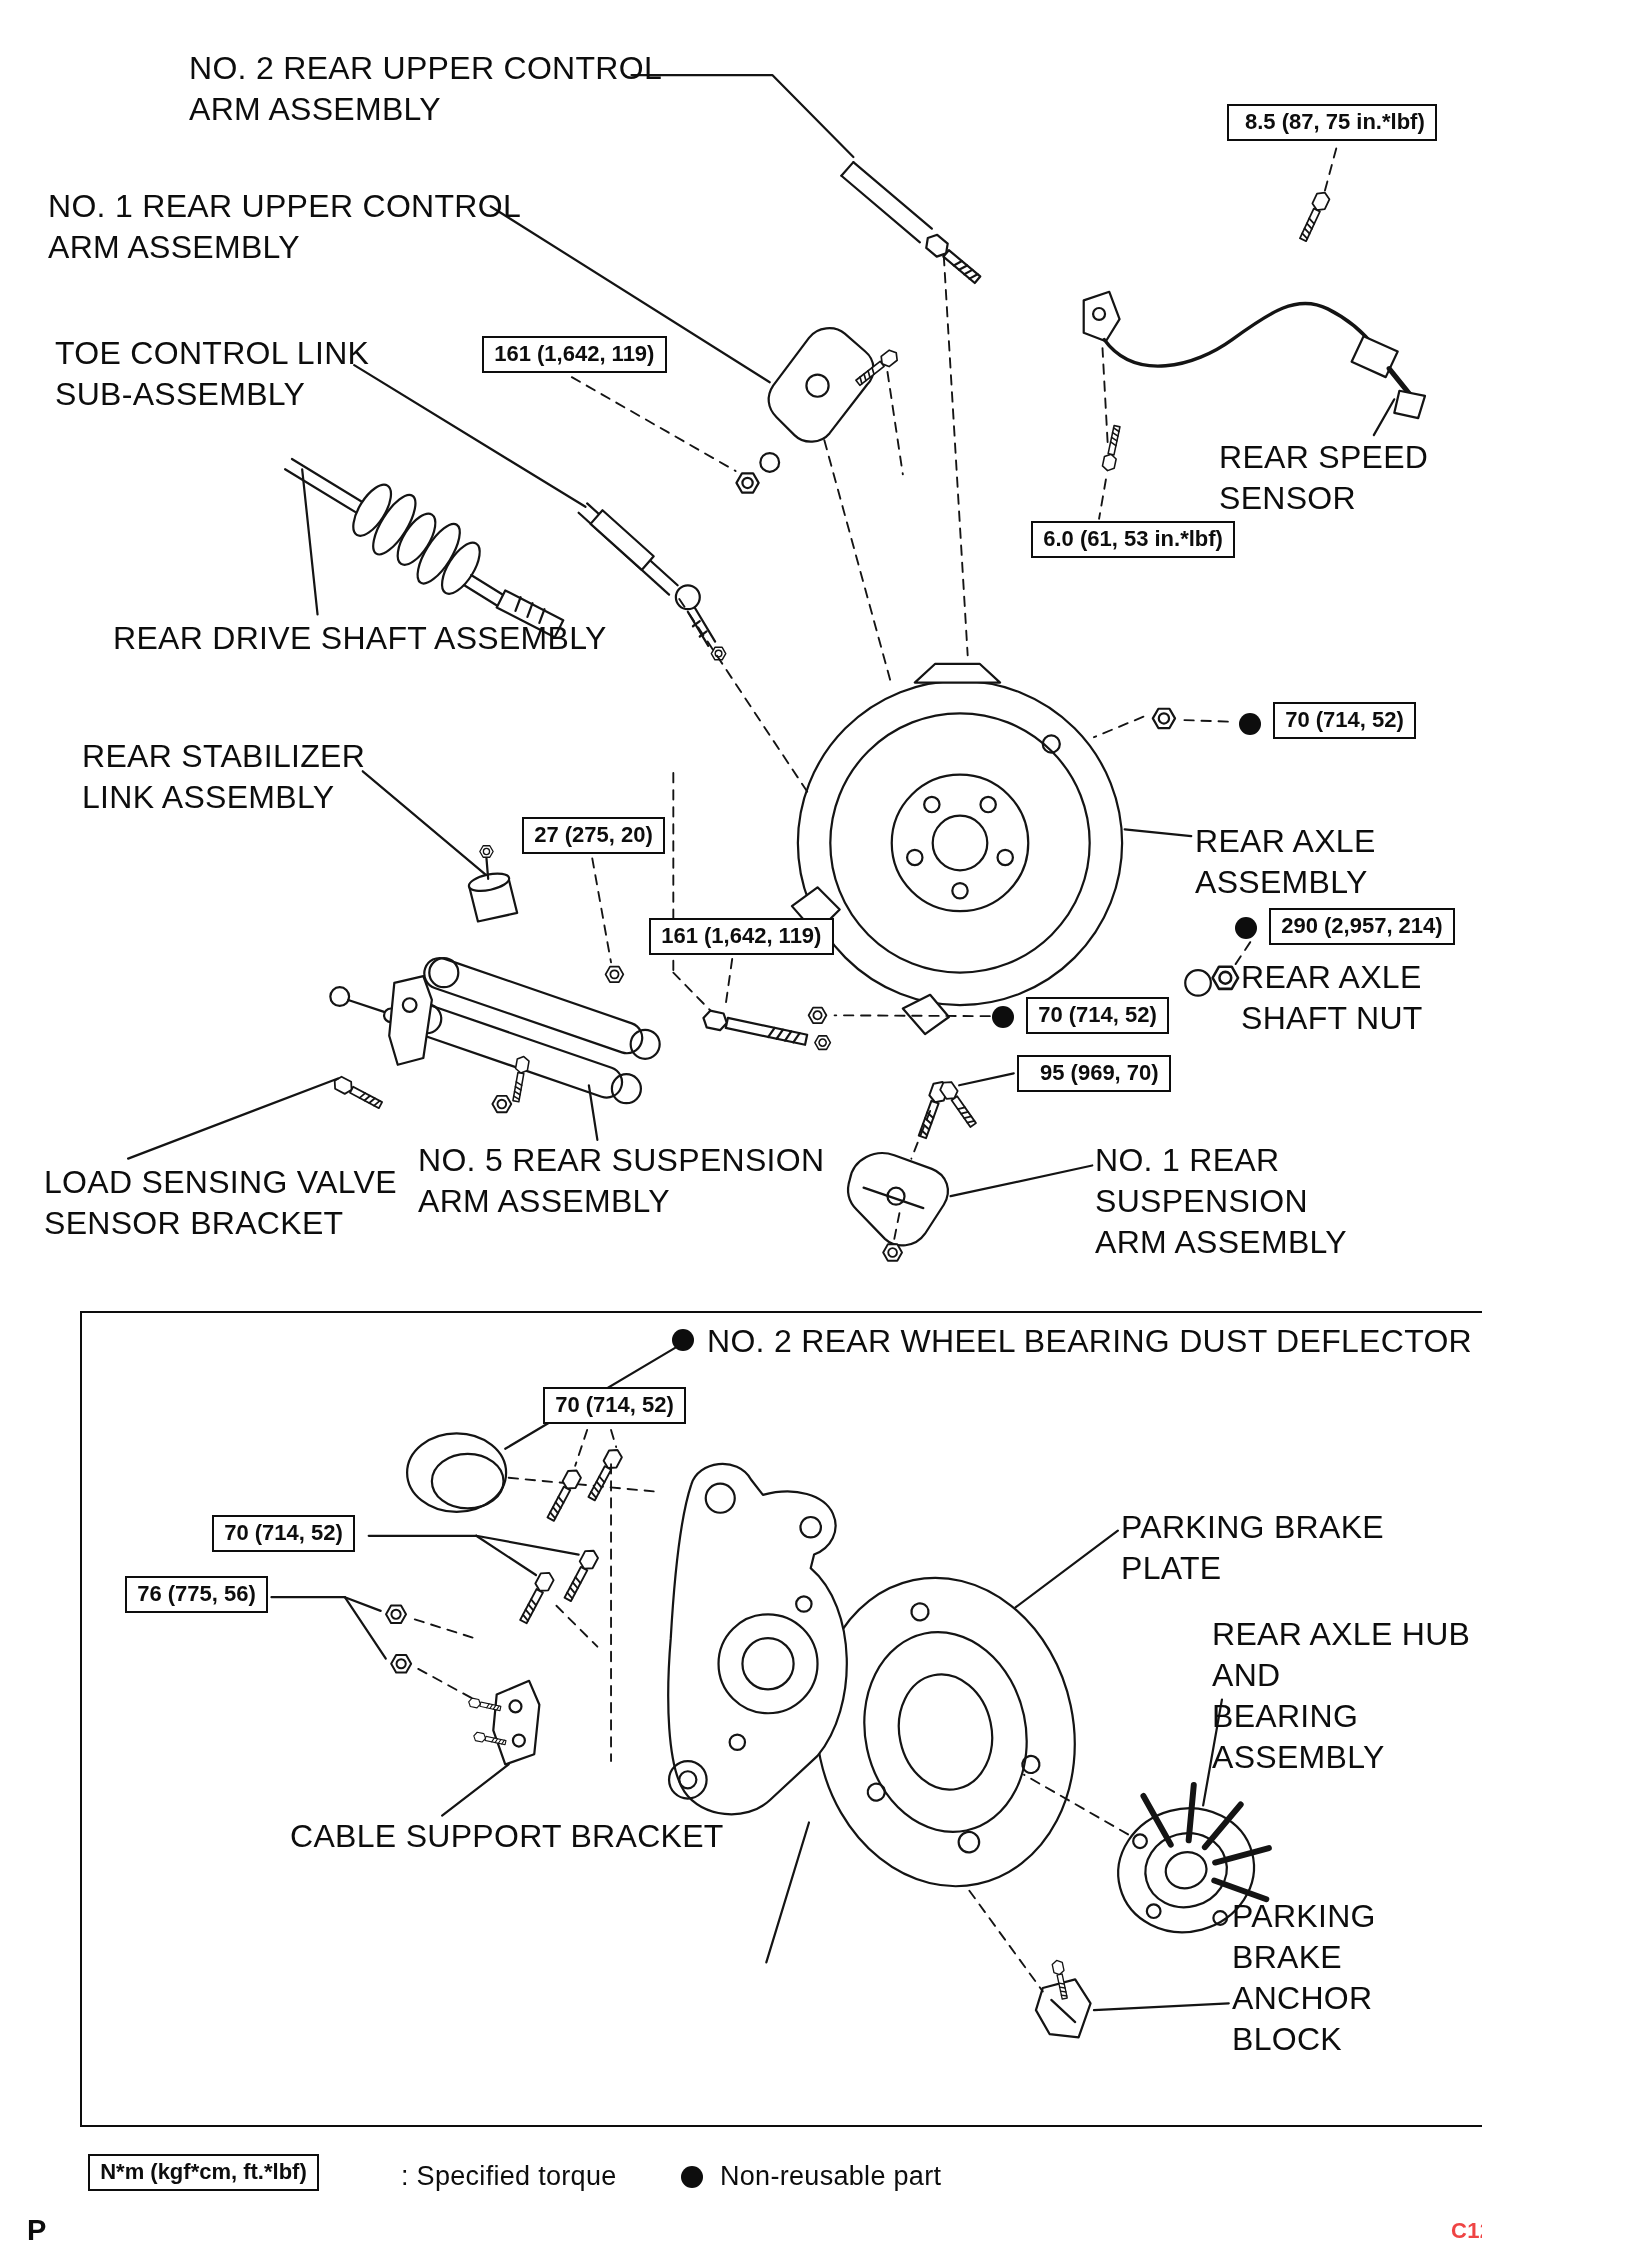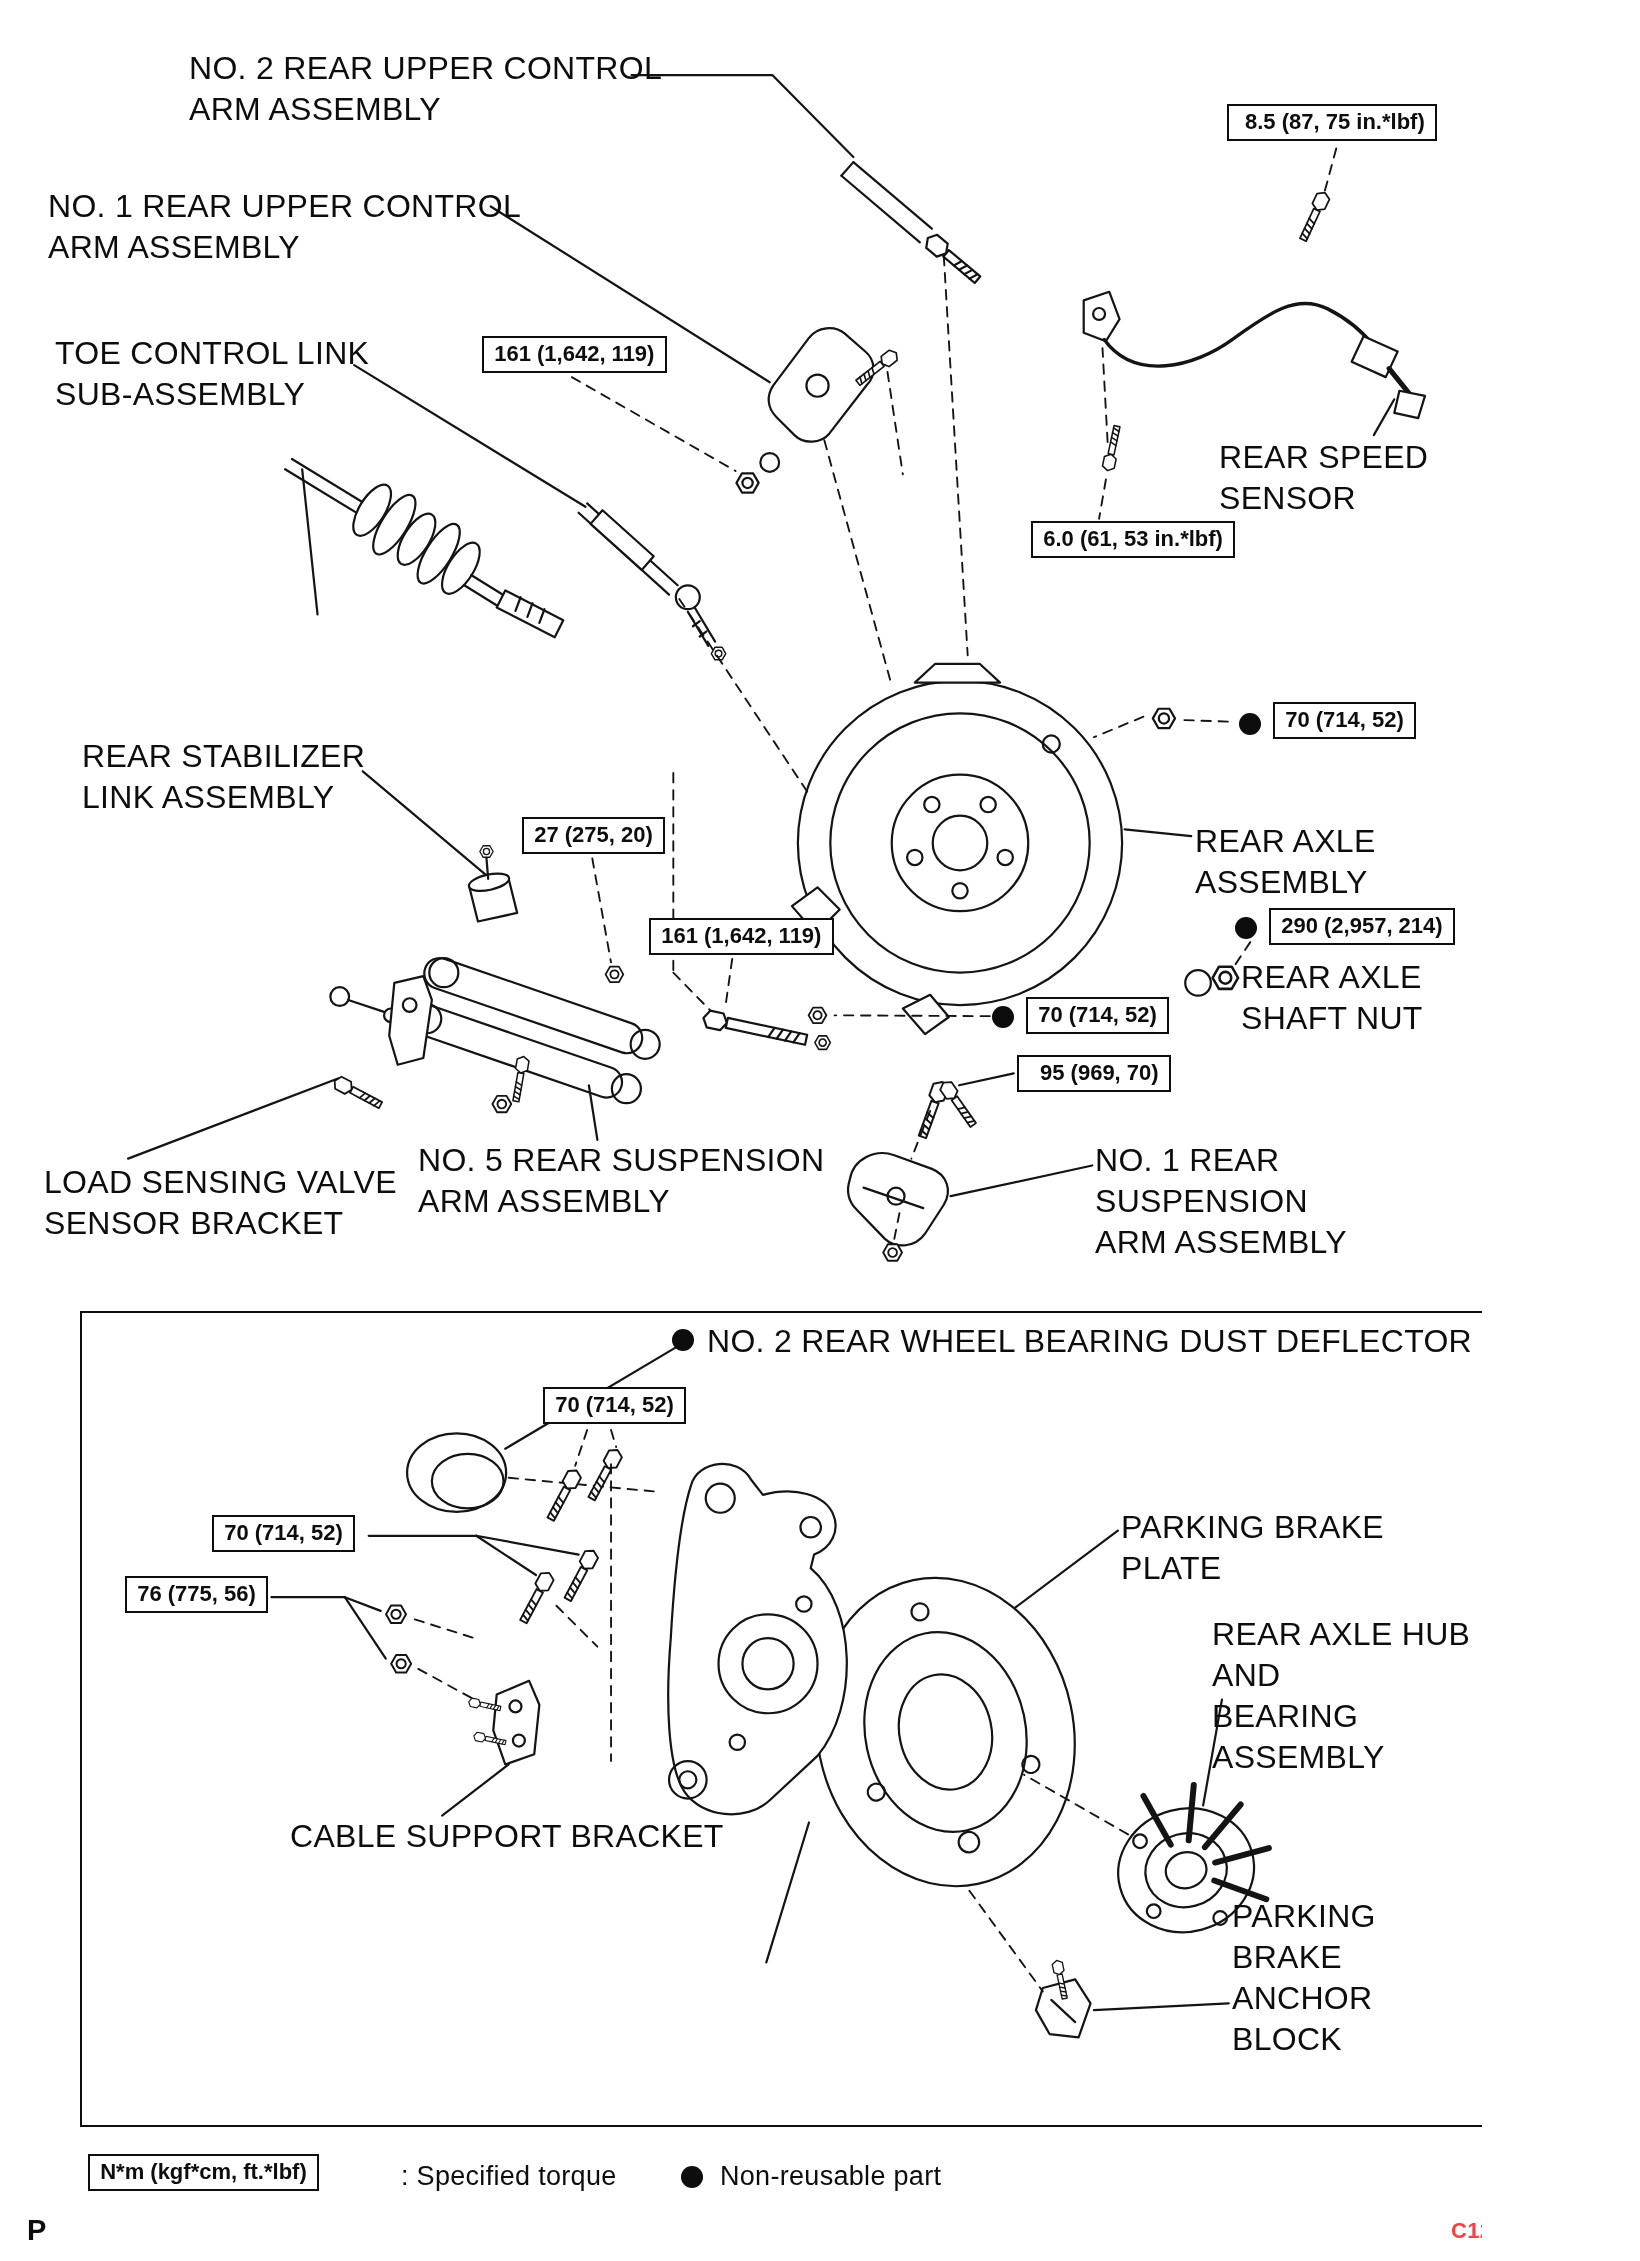--- a/index.html
+++ b/index.html
@@ -299,20 +299,21 @@
   <div class="lbl" style="left:189px; top:48px;">NO. 2 REAR UPPER CONTROL
 ARM ASSEMBLY</div>
   <div class="tq" style="left:1227px; top:104px;padding-left:16px;">8.5 (87, 75 in.*lbf)</div>
   <div class="lbl" style="left:48px; top:186px;">NO. 1 REAR UPPER CONTROL
 ARM ASSEMBLY</div>
   <div class="lbl" style="left:55px; top:333px;">TOE CONTROL LINK
 SUB-ASSEMBLY</div>
   <div class="tq" style="left:482px; top:336px;">161 (1,642, 119)</div>
   <div class="lbl" style="left:1219px; top:437px;">REAR SPEED SENSOR</div>
   <div class="tq" style="left:1031px; top:521px;">6.0 (61, 53 in.*lbf)</div>
+  <div class="lbl" style="left:113px; top:618px;">REAR DRIVE SHAFT ASSEMBLY</div>
   <div class="lbl" style="left:82px; top:736px;">REAR STABILIZER
 LINK ASSEMBLY</div>
   <span class="dot" style="left:1239px; top:713px;"></span>
   <div class="tq" style="left:1273px; top:702px;">70 (714, 52)</div>
   <div class="lbl" style="left:1195px; top:821px;">REAR AXLE ASSEMBLY</div>
   <div class="tq" style="left:522px; top:817px;">27 (275, 20)</div>
   <div class="tq" style="left:649px; top:918px;">161 (1,642, 119)</div>
   <span class="dot" style="left:1235px; top:917px;"></span>
   <div class="tq" style="left:1269px; top:908px;">290 (2,957, 214)</div>
   <div class="lbl" style="left:1241px; top:957px;">REAR AXLE SHAFT NUT</div>

